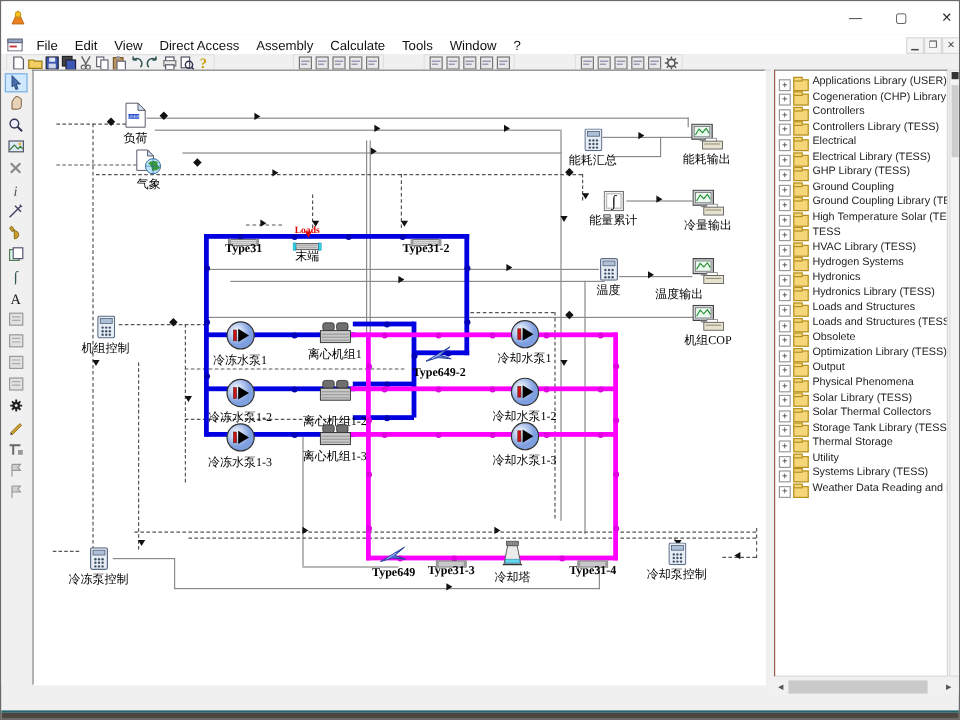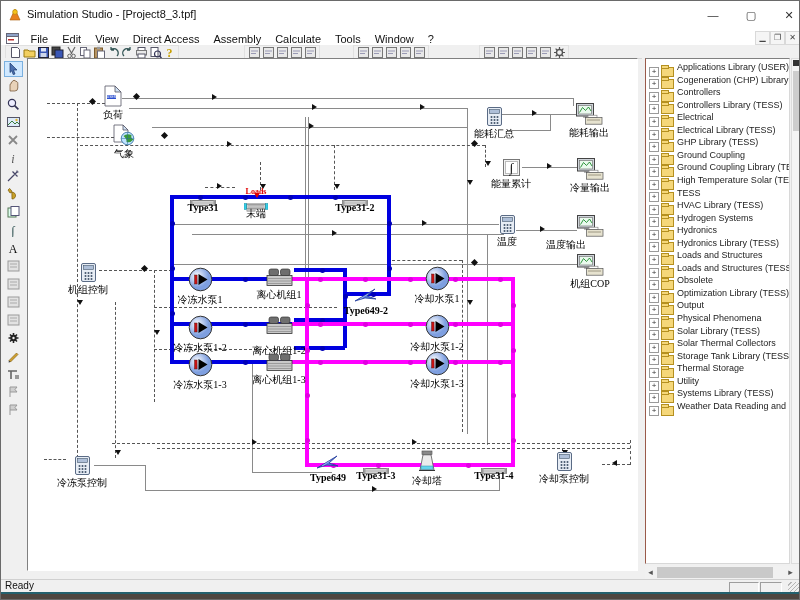--- a/index.html
+++ b/index.html
@@ -64,21 +64,20 @@
 </style>
 </head>
 <body>
 
 <div id="screen">
   <div id="titlebar">
     <svg width="14" height="14" style="position:absolute;left:7px;top:7px">
       <polygon points="7,1 12,12 2,12" fill="#e8821e" stroke="#a85a08" stroke-width="0.6"></polygon>
       <circle cx="7" cy="4" r="2.4" fill="#f7c21c" stroke="#a88308" stroke-width="0.6"></circle>
     </svg>
-    <span id="title-text">Simulation Studio - [Project8_3.tpf]</span>
     <div class="win-ctrl" style="left:695px">—</div>
     <div class="win-ctrl" style="left:733px">▢</div>
     <div class="win-ctrl" style="left:771px">✕</div>
   </div>
 
   <div id="menubar">
     <svg width="13" height="11" style="vertical-align:middle;margin-left:5px">
       <rect x="0.5" y="0.5" width="12" height="10" fill="#fff" stroke="#667"></rect>
       <rect x="0.5" y="0.5" width="12" height="3" fill="#8fa3c8" stroke="#667"></rect>
       <rect x="2" y="6" width="6" height="1.5" fill="#c03030"></rect>
@@ -717,21 +716,15 @@
       <div class="box"></div>
       <div class="thumb"></div>
     </div>
     <div id="hscroll">
       <div class="hs-arrow" style="left:0">◂</div>
       <div class="hs-thumb"></div>
       <div class="hs-arrow" style="left:140px">▸</div>
     </div>
   </div>
 
-  <div id="statusbar">
-    <span id="status-text">Ready</span>
-    <div class="status-pane" style="left:728px;width:28px"></div>
-    <div class="status-pane" style="left:759px;width:20px"></div>
-    <div id="grip"></div>
-  </div>
   <div id="tealline"></div>
   <div id="taskbar"></div>
 </div>
 
 </body></html>

